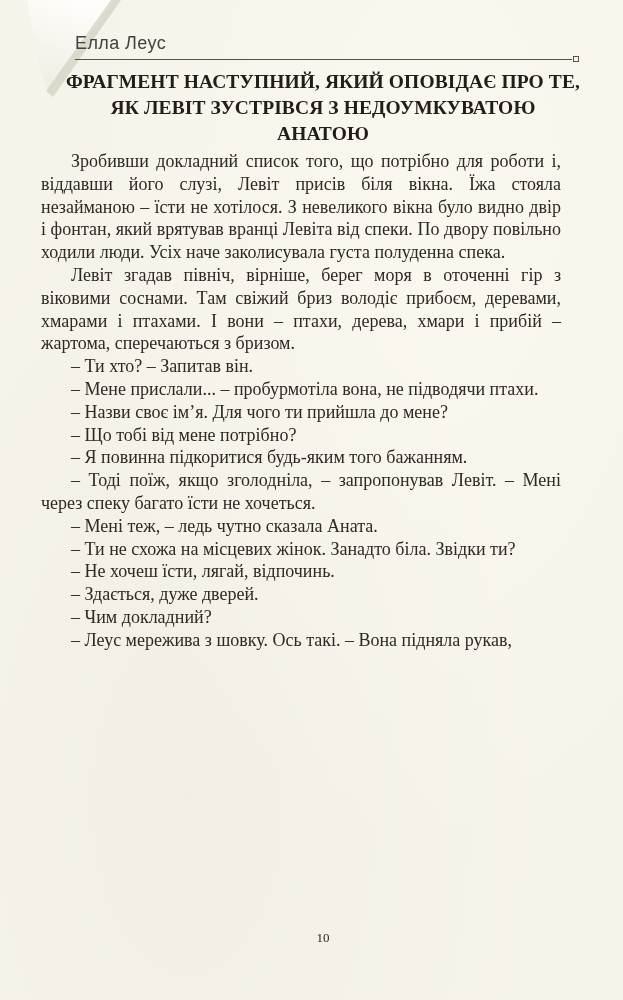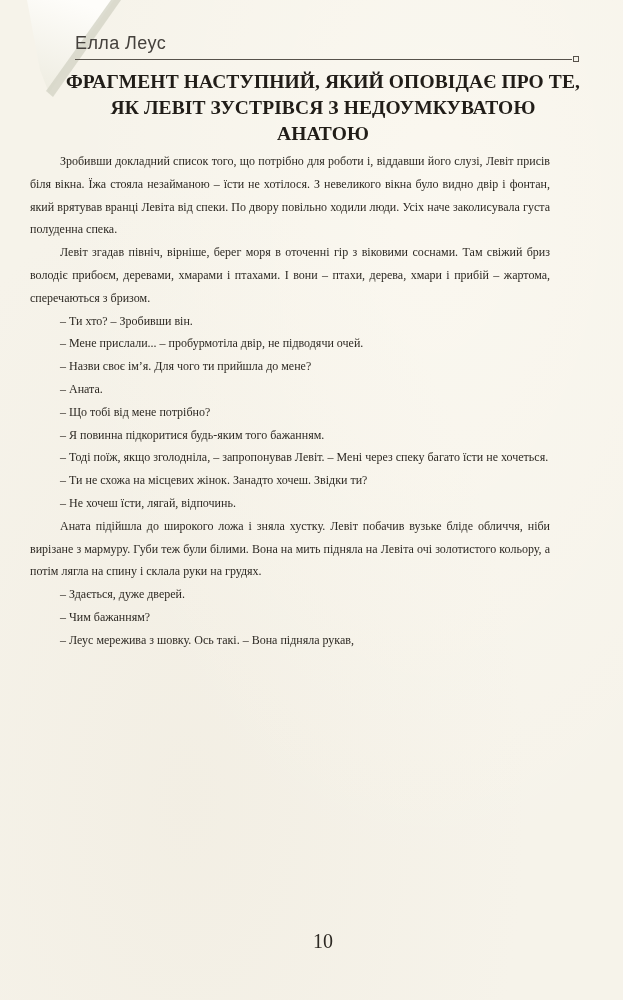--- a/index.html
+++ b/index.html
@@ -69,41 +69,41 @@
     margin: 9px 40px 0 63px;
     text-align: center;
     font-size: 19.5px;
     line-height: 26px;
     font-weight: bold;
     letter-spacing: 0.1px;
     color: var(--color-title_ink, #211d18);
   }
   h1.chapter-title span { display: block; }
   main.body-text {
-    margin: 3px 40px 0 30px;
+    margin: 3px 40px 0 41px;
     width: 520px;
     text-align: justify;
-    font-size: 12px;
+    font-size: 18px;
     line-height: 22.8px;
     hyphens: auto;
     -webkit-hyphens: auto;
   }
   main.body-text p {
     margin: 0;
     text-indent: 30px;
   }
   footer {
     position: absolute;
     left: 63px;
     top: 930px;
     width: 520px;
     text-align: center;
   }
   .page-number {
-    font-size: 20px;
+    font-size: 13px;
     color: var(--color-ink, #2d2923);
   }
 </style>
 </head>
 <body>
 
 <div class="page">
 
   <div class="corner-artifact"></div>
 
@@ -115,32 +115,31 @@
   </header>
 
   <h1 class="chapter-title">
     <span>ФРАГМЕНТ НАСТУПНИЙ, ЯКИЙ ОПОВІДАЄ ПРО ТЕ,</span>
     <span>ЯК ЛЕВІТ ЗУСТРІВСЯ З НЕДОУМКУВАТОЮ АНАТОЮ</span>
   </h1>
 
   <main class="body-text">
       <p>Зробивши докладний список того, що потрібно для роботи і, віддавши його слузі, Левіт присів біля вікна. Їжа стояла незайманою – їсти не хотілося. З невеликого вікна було видно двір і фонтан, який врятував вранці Левіта від спеки. По двору повільно ходили люди. Усіх наче заколисувала густа полуденна спека.</p>
       <p>Левіт згадав північ, вірніше, берег моря в оточенні гір з віковими соснами. Там свіжий бриз володіє прибоєм, деревами, хмарами і птахами. І вони – птахи, дерева, хмари і прибій – жартома, сперечаються з бризом.</p>
-      <p>– Ти хто? – Зробивши він.</p>
-      <p>– Мене прислали... – пробурмотіла двір, не підводячи очей.</p>
+      <p>– Ти хто? – Запитав він.</p>
+      <p>– Мене прислали... – пробурмотіла вона, не підводячи птахи.</p>
       <p>– Назви своє ім’я. Для чого ти прийшла до мене?</p>
-      <p>– Аната.</p>
       <p>– Що тобі від мене потрібно?</p>
       <p>– Я повинна підкоритися будь-яким того бажанням.</p>
       <p>– Тоді поїж, якщо зголодніла, – запропонував Левіт. – Мені через спеку багато їсти не хочеться.</p>
-      <p>– Ти не схожа на місцевих жінок. Занадто хочеш. Звідки ти?</p>
+      <p>– Мені теж, – ледь чутно сказала Аната.</p>
+      <p>– Ти не схожа на місцевих жінок. Занадто біла. Звідки ти?</p>
       <p>– Не хочеш їсти, лягай, відпочинь.</p>
-      <p>Аната підійшла до широкого ложа і зняла хустку. Левіт побачив вузьке бліде обличчя, ніби вирізане з мармуру. Губи теж були білими. Вона на мить підняла на Левіта очі золотистого кольору, а потім лягла на спину і склала руки на грудях.</p>
       <p>– Здається, дуже дверей.</p>
-      <p>– Чим бажанням?</p>
+      <p>– Чим докладний?</p>
       <p>– Леус мережива з шовку. Ось такі. – Вона підняла рукав,</p>
     </main>
 
   <footer>
     <div class="page-number">10</div>
   </footer>
 
 </div>
 
 </body></html>

